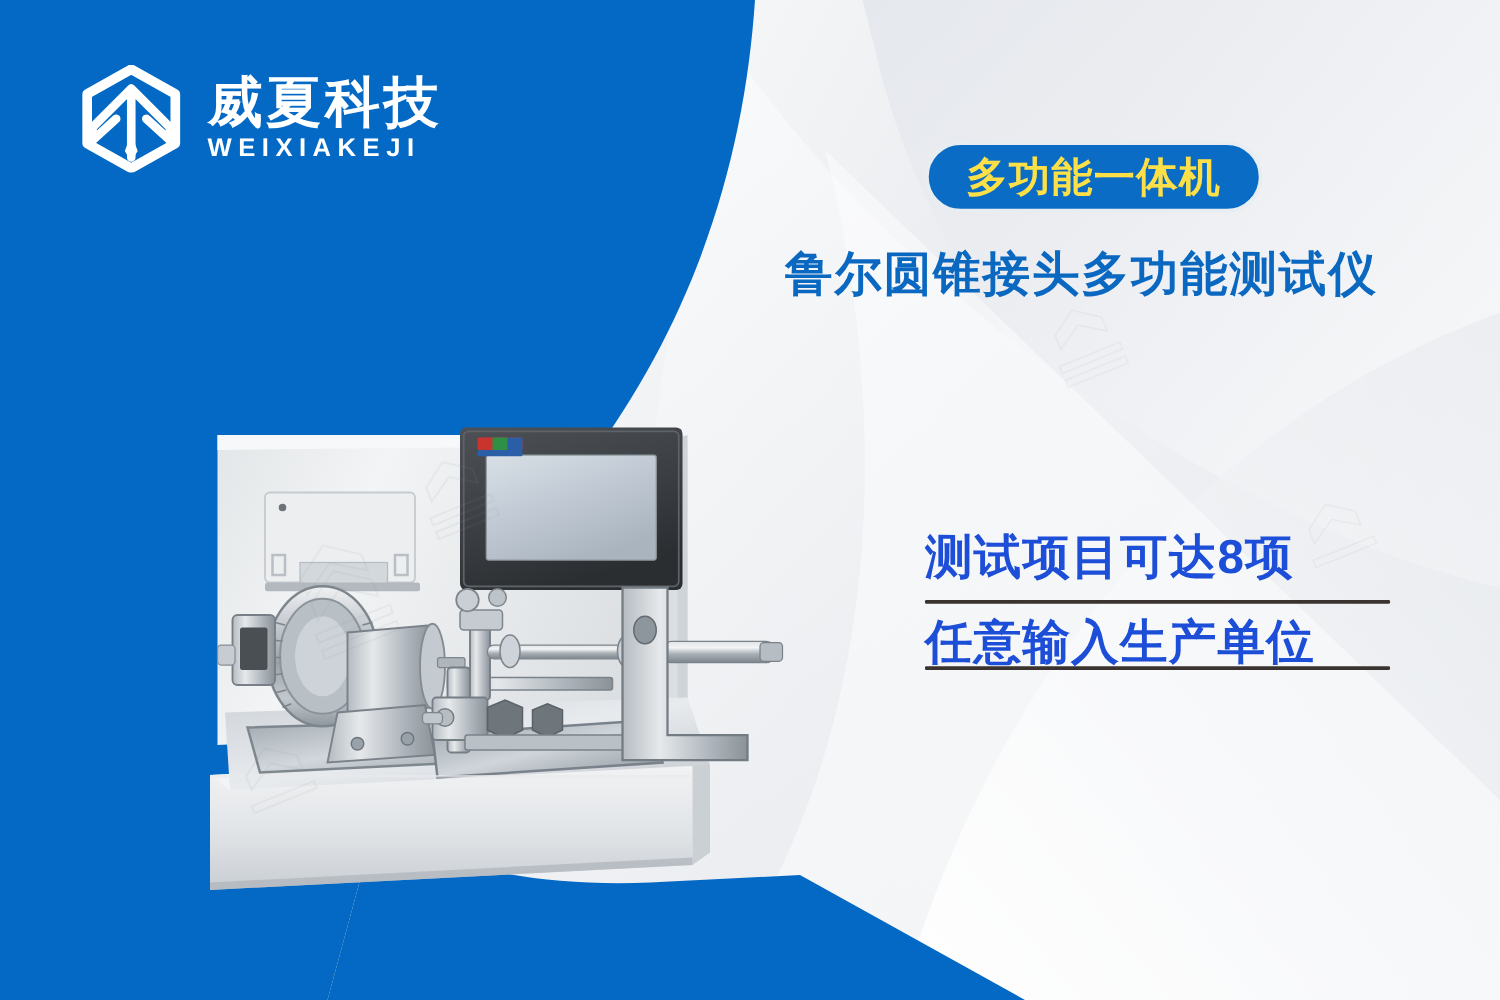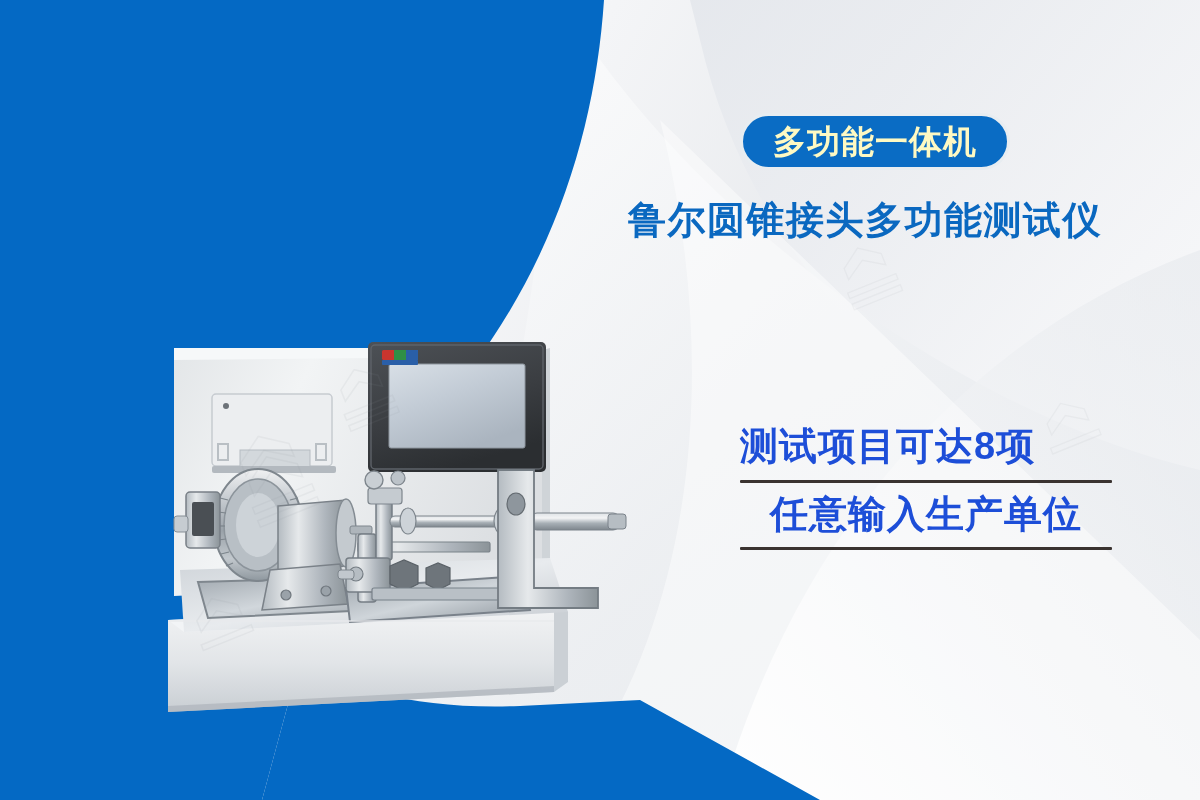--- a/index.html
+++ b/index.html
@@ -74,21 +74,21 @@
     background: #0a6cc4;
     border: 3px solid #e8edf1;
     display: flex;
     align-items: center;
     justify-content: center;
     box-sizing: border-box;
   }
   .badge-text {
     font-size: 33px;
     font-weight: 700;
-    color: #fef9c3;
+    color: #fde047;
     letter-spacing: 1px;
     line-height: 1;
     white-space: nowrap;
   }
 
   
   .headline {
     position: absolute;
     left: 628px;
     top: 199px;
@@ -116,21 +116,21 @@
     line-height: 1.0;
     padding: 12px 0 15px 0;
     white-space: nowrap;
   }
   .feature-rule {
     height: 3px;
     width: 100%;
     background: #3a3330;
     border-radius: 1px;
   }
-  .feature-row:last-child .feature-text { padding-bottom: 14px; text-align: center; }
+  .feature-row:last-child .feature-text { padding-bottom: 0; }
 
   
   .product { position: absolute; left: 150px; top: 320px; width: 560px; height: 420px; }
   .product svg { display: block; width: 100%; height: 100%; }
 
   
   .watermark {
     position: absolute;
     inset: 0;
     pointer-events: none;
@@ -163,20 +163,31 @@
     <path d="M560,0 C700,230 980,420 1200,470 L1200,800 L330,800 C520,600 540,250 560,0 Z" fill="url(#gSw1)"></path>
     <path d="M1200,250 C980,330 800,520 720,800 L1200,800 Z" fill="url(#gSw2)"></path>
     <path d="M560,800 C700,620 720,360 660,120 L1200,640 L1200,800 Z" fill="#ffffff" opacity="0.45"></path>
   </svg>
 
   <svg class="bg-blue" viewBox="0 0 1200 800" preserveAspectRatio="none">
     <path d="M0,0 L604,0 C596,120 560,250 470,370 C400,462 340,560 300,660 L262,800 L0,800 Z" fill="#0469c4"></path>
     <path d="M262,800 L300,660 C345,690 420,710 520,706 L640,700 L820,800 Z" fill="#0469c4"></path>
   </svg>
 
+  <div class="logo-block">
+    <svg class="logo-mark" viewBox="0 0 100 100">
+      <path d="M50 4 L91 27 L91 73 L50 96 L9 73 L9 27 Z" fill="none" stroke="#ffffff" stroke-width="9" stroke-linejoin="round"></path>
+      <path d="M50 22 L50 86 M50 22 L30 42 L14 58 L14 70 L36 50 M50 22 L70 42 L86 58 L86 70 L64 50" fill="none" stroke="#ffffff" stroke-width="8" stroke-linejoin="round" stroke-linecap="round"></path>
+      <path d="M50 64 L56 80 L50 90 L44 80 Z" fill="#ffffff"></path>
+    </svg>
+    <div class="logo-words">
+      <div class="logo-cn">威夏科技</div>
+      <div class="logo-en">WEIXIAKEJI</div>
+    </div>
+  </div>
 
   <div class="badge">
     <span class="badge-text">多功能一体机</span>
   </div>
 
   <div class="headline">鲁尔圆锥接头多功能测试仪</div>
 
   <div class="features">
     <div class="feature-row">
       <div class="feature-text">测试项目可达8项</div>

